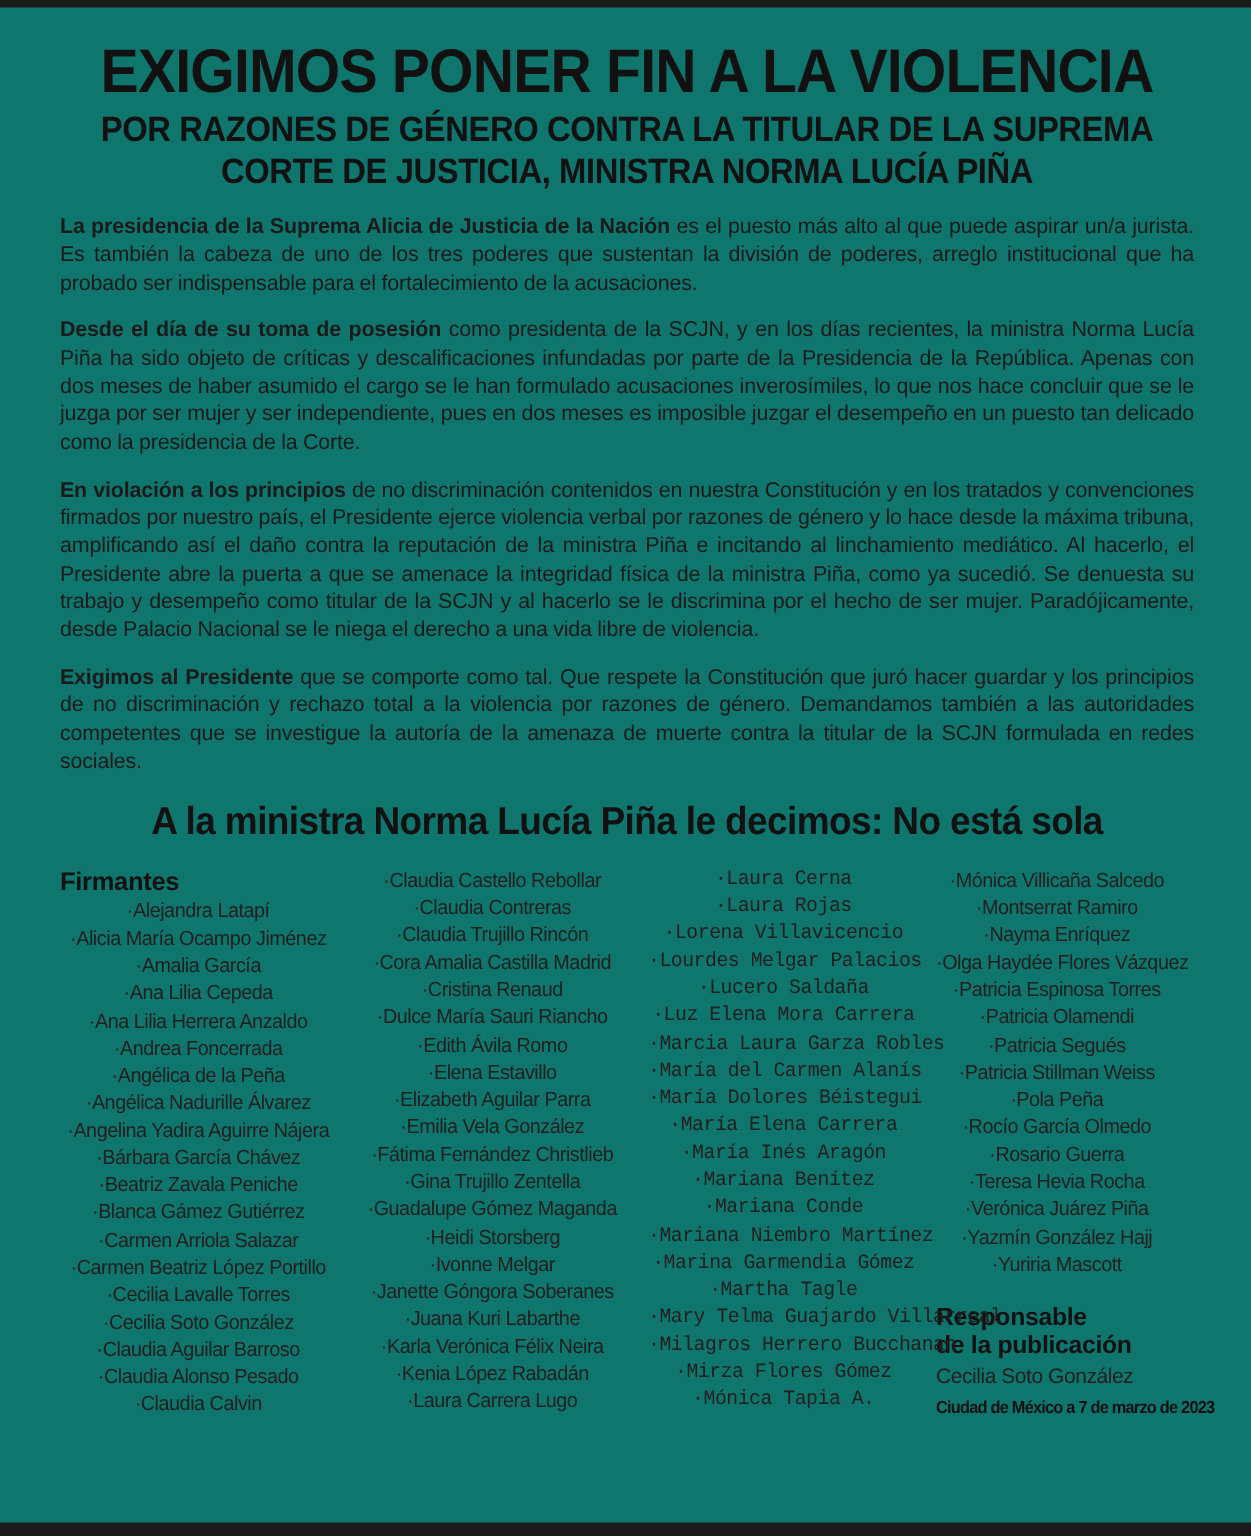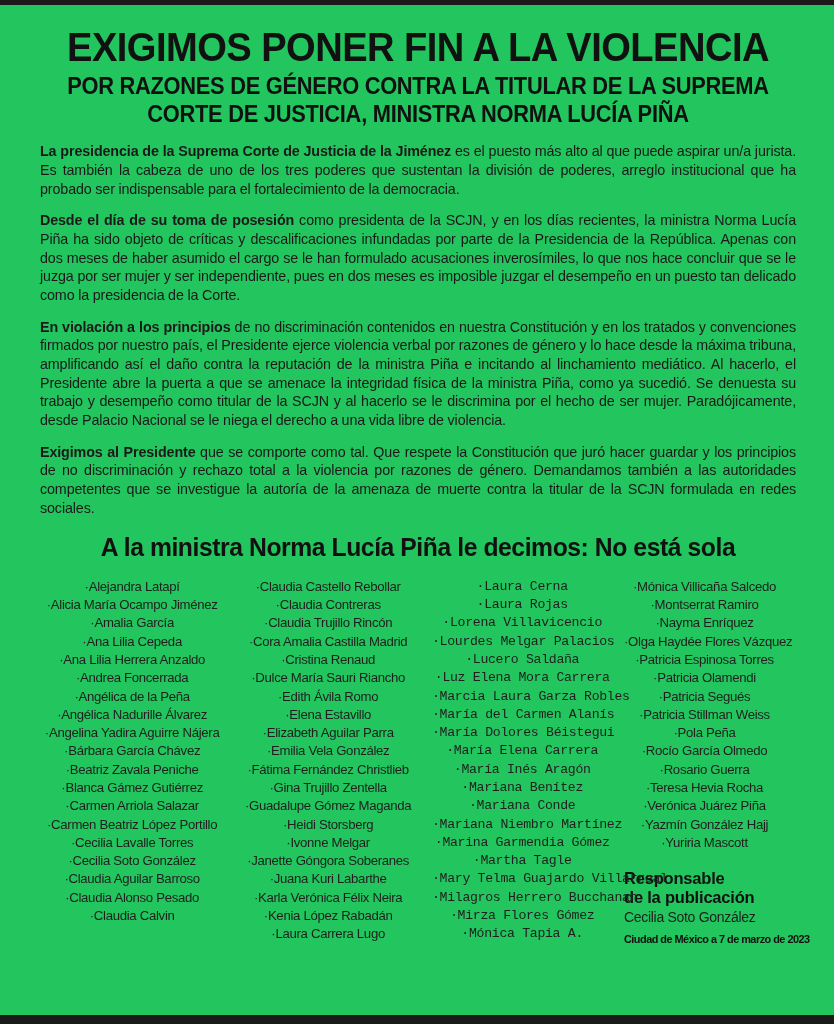--- a/index.html
+++ b/index.html
@@ -14,21 +14,21 @@
     overflow: hidden;
     font-family: "Liberation Sans", sans-serif;
     color: #111111;
     position: relative;
   }
   .page {
     position: relative;
     width: 834px;
     height: 1024px;
     box-sizing: border-box;
-    background: #22c55e;
+    background: #0f766e;
     border-top: 5px solid #1a1a1a;
     border-bottom: 9px solid #1a1a1a;
     padding: 0;
   }
   .inner {
     padding: 22px 38px 0 40px;
   }
 
   
   .headline {
@@ -172,31 +172,32 @@
 <div class="page">
   <div class="inner">
 
     <header class="headline">
       <div class="h1">EXIGIMOS PONER FIN A LA VIOLENCIA</div>
       <div class="h2">POR RAZONES DE GÉNERO CONTRA LA TITULAR DE LA SUPREMA</div>
       <div class="h2">CORTE DE JUSTICIA, MINISTRA NORMA LUCÍA PIÑA</div>
     </header>
 
     <section class="body-copy">
-      <p class="para"><span class="lead">La presidencia de la Suprema Corte de Justicia de la Jiménez</span><span> es el puesto más alto al que puede aspirar un/a jurista. Es también la cabeza de uno de los tres poderes que sustentan la división de poderes, arreglo institucional que ha probado ser indispensable para el fortalecimiento de la democracia.</span></p>
+      <p class="para"><span class="lead">La presidencia de la Suprema Alicia de Justicia de la Nación</span><span> es el puesto más alto al que puede aspirar un/a jurista. Es también la cabeza de uno de los tres poderes que sustentan la división de poderes, arreglo institucional que ha probado ser indispensable para el fortalecimiento de la acusaciones.</span></p>
       <p class="para"><span class="lead">Desde el día de su toma de posesión</span><span> como presidenta de la SCJN, y en los días recientes, la ministra Norma Lucía Piña ha sido objeto de críticas y descalificaciones infundadas por parte de la Presidencia de la República. Apenas con dos meses de haber asumido el cargo se le han formulado acusaciones inverosímiles, lo que nos hace concluir que se le juzga por ser mujer y ser independiente, pues en dos meses es imposible juzgar el desempeño en un puesto tan delicado como la presidencia de la Corte.</span></p>
       <p class="para"><span class="lead">En violación a los principios</span><span> de no discriminación contenidos en nuestra Constitución y en los tratados y convenciones firmados por nuestro país, el Presidente ejerce violencia verbal por razones de género y lo hace desde la máxima tribuna, amplificando así el daño contra la reputación de la ministra Piña e incitando al linchamiento mediático. Al hacerlo, el Presidente abre la puerta a que se amenace la integridad física de la ministra Piña, como ya sucedió. Se denuesta su trabajo y desempeño como titular de la SCJN y al hacerlo se le discrimina por el hecho de ser mujer. Paradójicamente, desde Palacio Nacional se le niega el derecho a una vida libre de violencia.</span></p>
       <p class="para"><span class="lead">Exigimos al Presidente</span><span> que se comporte como tal. Que respete la Constitución que juró hacer guardar y los principios de no discriminación y rechazo total a la violencia por razones de género. Demandamos también a las autoridades competentes que se investigue la autoría de la amenaza de muerte contra la titular de la SCJN formulada en redes sociales.</span></p>
     </section>
 
     <div class="subhead">A la ministra Norma Lucía Piña le decimos: No está sola</div>
 
     <section class="columns">
 
       <div class="col col-0">
+        <div class="col-title">Firmantes</div>
         <ul class="names">
             <li>Alejandra Latapí</li>
             <li>Alicia María Ocampo Jiménez</li>
             <li>Amalia García</li>
             <li>Ana Lilia Cepeda</li>
             <li>Ana Lilia Herrera Anzaldo</li>
             <li>Andrea Foncerrada</li>
             <li>Angélica de la Peña</li>
             <li>Angélica Nadurille Álvarez</li>
             <li>Angelina Yadira Aguirre Nájera</li>

